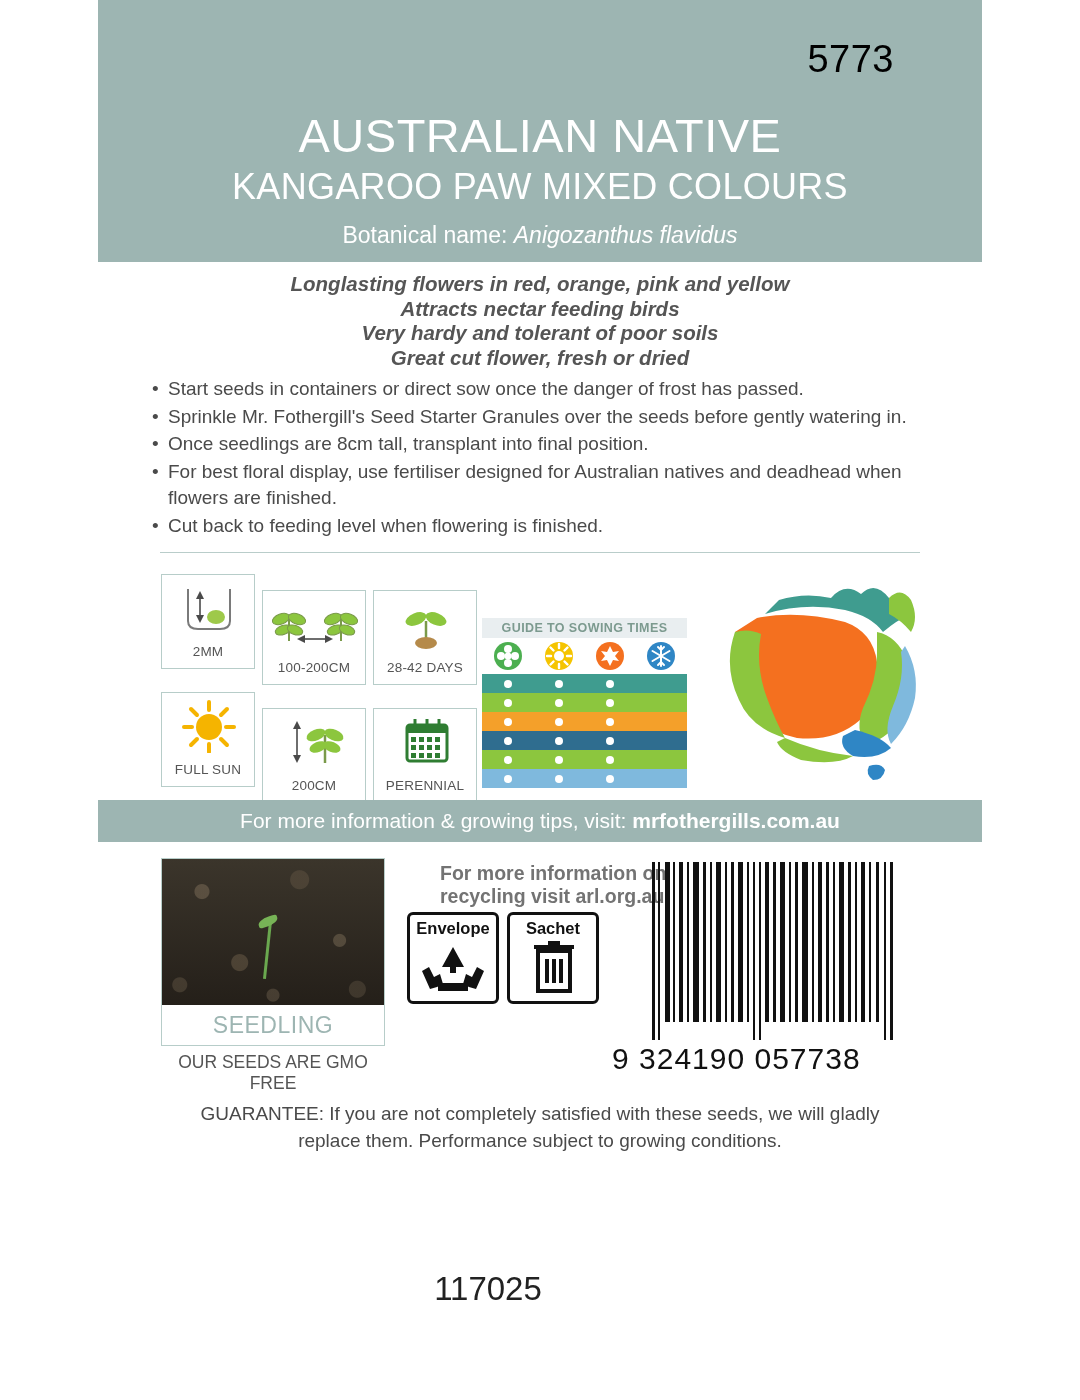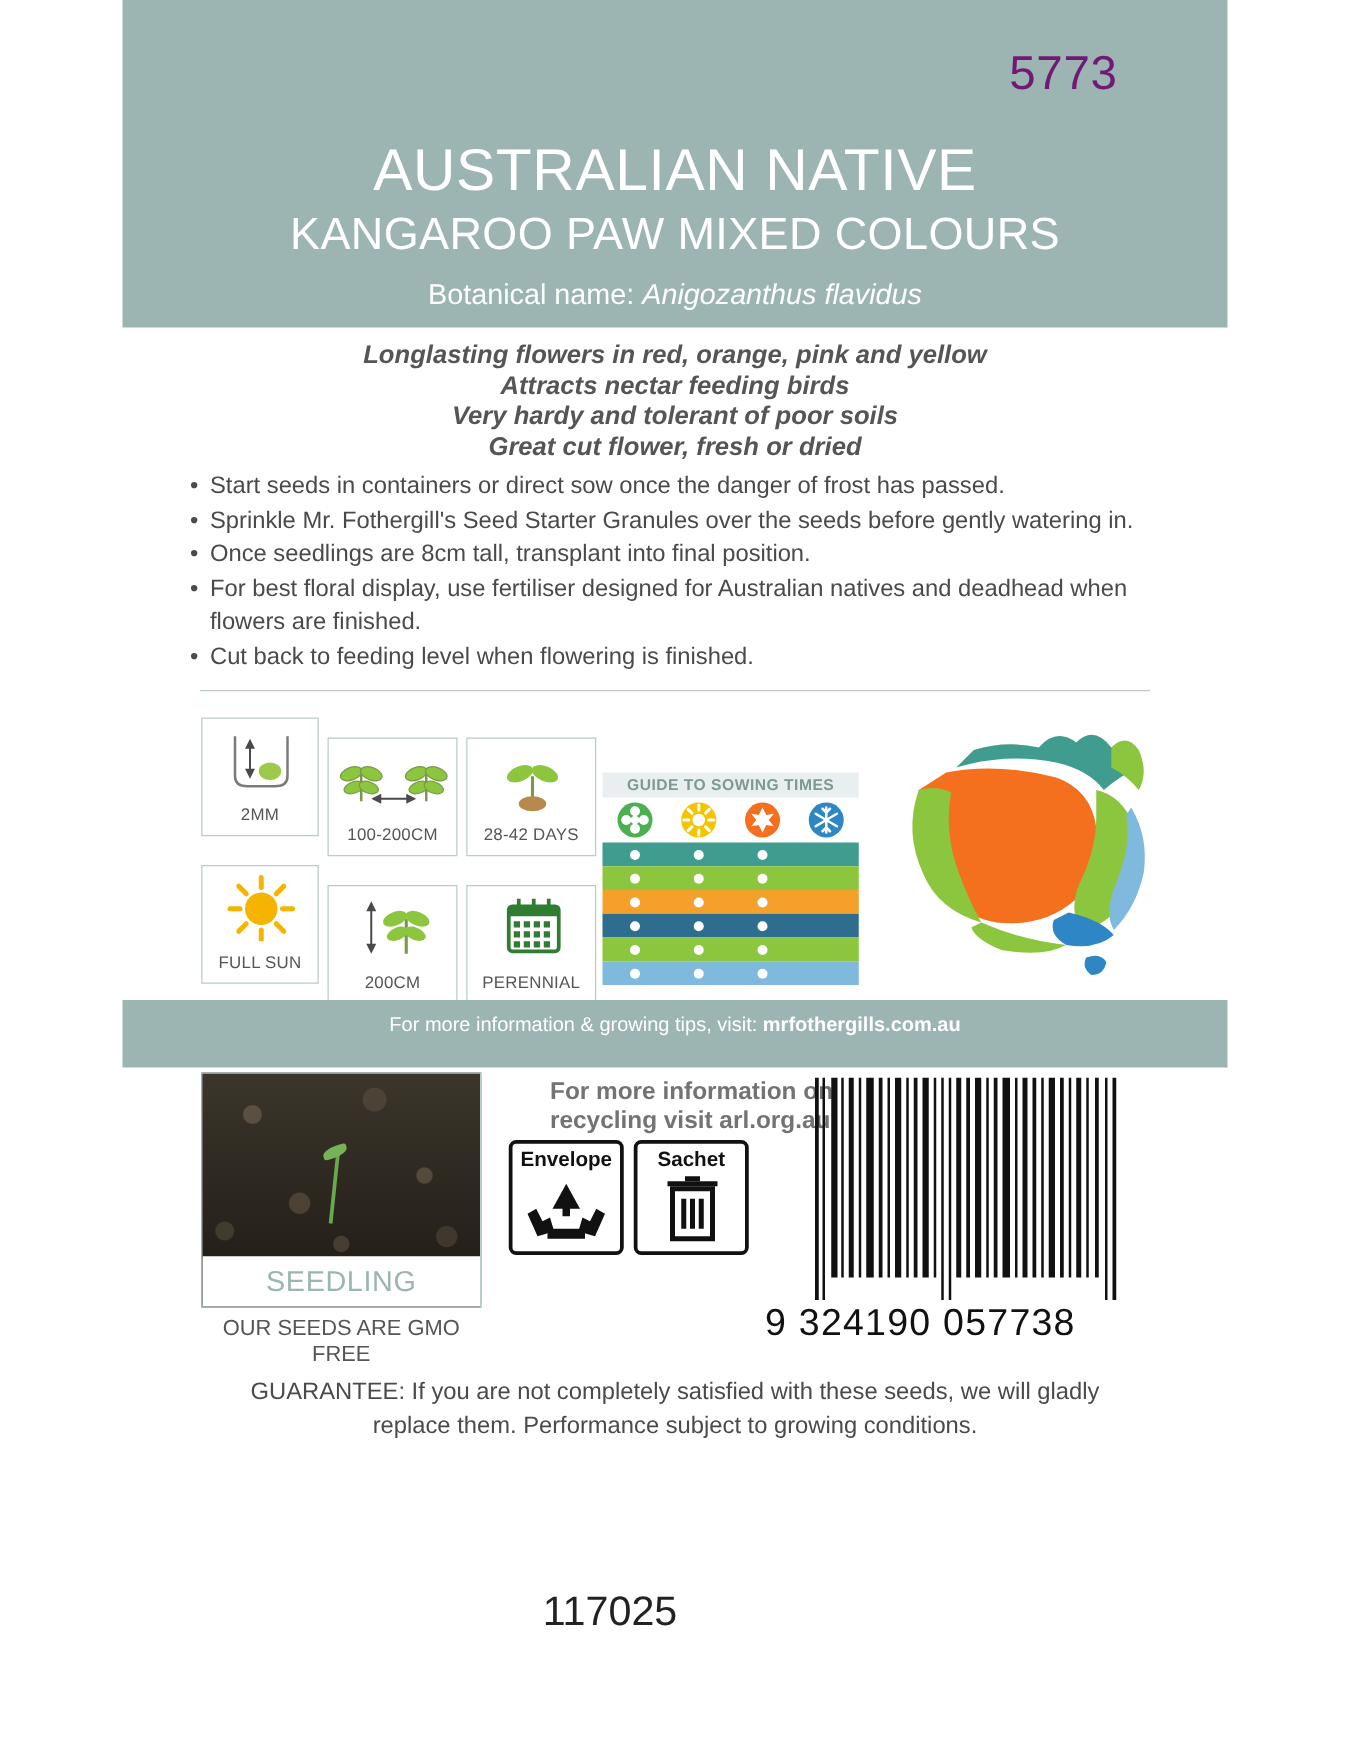--- a/index.html
+++ b/index.html
@@ -13,21 +13,21 @@
   }
   .page { position: relative; width: 1080px; height: 1400px; }
 
   
   .header {
     position: absolute; left: 98px; top: 0; width: 884px; height: 262px;
     background: #9db5b2;
   }
   .sku {
     position: absolute; right: 88px; top: 38px;
-    font-size: 38px; color: #701a75; letter-spacing: .5px;
+    font-size: 38px; color: #000000; letter-spacing: .5px;
   }
   .title-main {
     position: absolute; left: 0; top: 108px; width: 884px;
     text-align: center; color: #ffffff;
     font-size: 47px; font-weight: 400; letter-spacing: .5px;
   }
   .title-sub {
     position: absolute; left: 0; top: 166px; width: 884px;
     text-align: center; color: #ffffff;
     font-size: 36px; font-weight: 400; letter-spacing: .3px;
@@ -88,23 +88,23 @@
   .season-row .sq { width: 51.25px; display: flex; align-items: center; justify-content: center; }
   .dotrow { height: 19px; display: flex; }
   .dotrow .cell { width: 51.25px; display: flex; align-items: center; justify-content: center; }
   .dot { width: 8px; height: 8px; border-radius: 50%; background: #fff; }
 
   
   .map { position: absolute; left: 705px; top: 570px; width: 235px; height: 215px; }
 
   
   .webbar {
-    position: absolute; left: 98px; top: 800px; width: 884px; height: 54px;
+    position: absolute; left: 98px; top: 800px; width: 884px; height: 42px;
     background: #9db5b2; color: #ffffff;
-    font-size: 16px; text-align: center; line-height: 42px;
+    font-size: 21px; text-align: center; line-height: 42px;
   }
   .webbar b { font-weight: bold; }
 
   
   .photo-wrap {
     position: absolute; left: 161px; top: 858px; width: 224px; height: 188px;
     border: 1px solid #b7cdc9; background: #2e2a22; overflow: hidden;
   }
   .soil {
     position: absolute; left: 0; top: 0; width: 100%; height: 148px;

